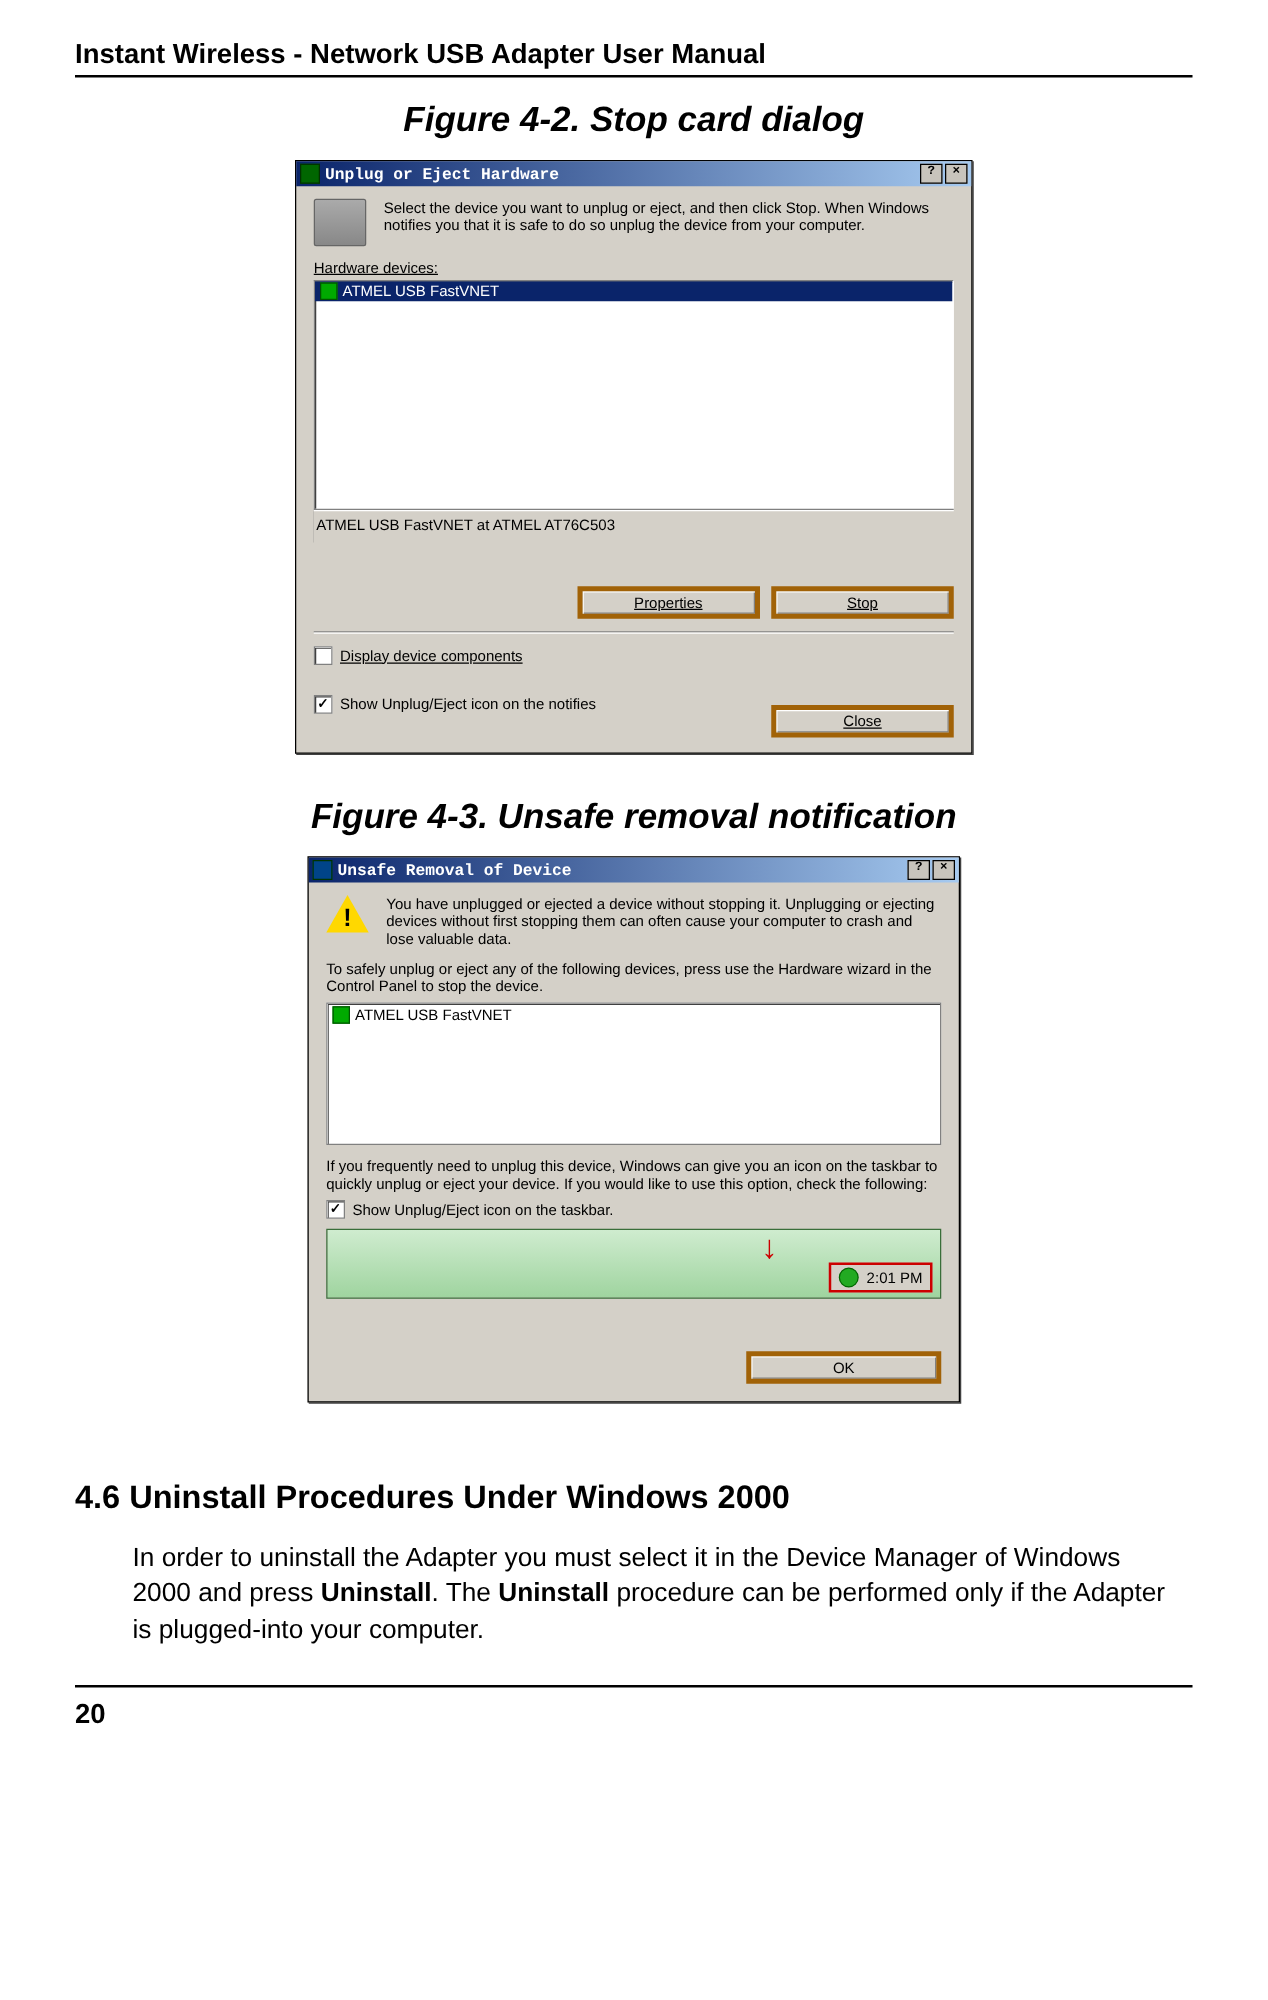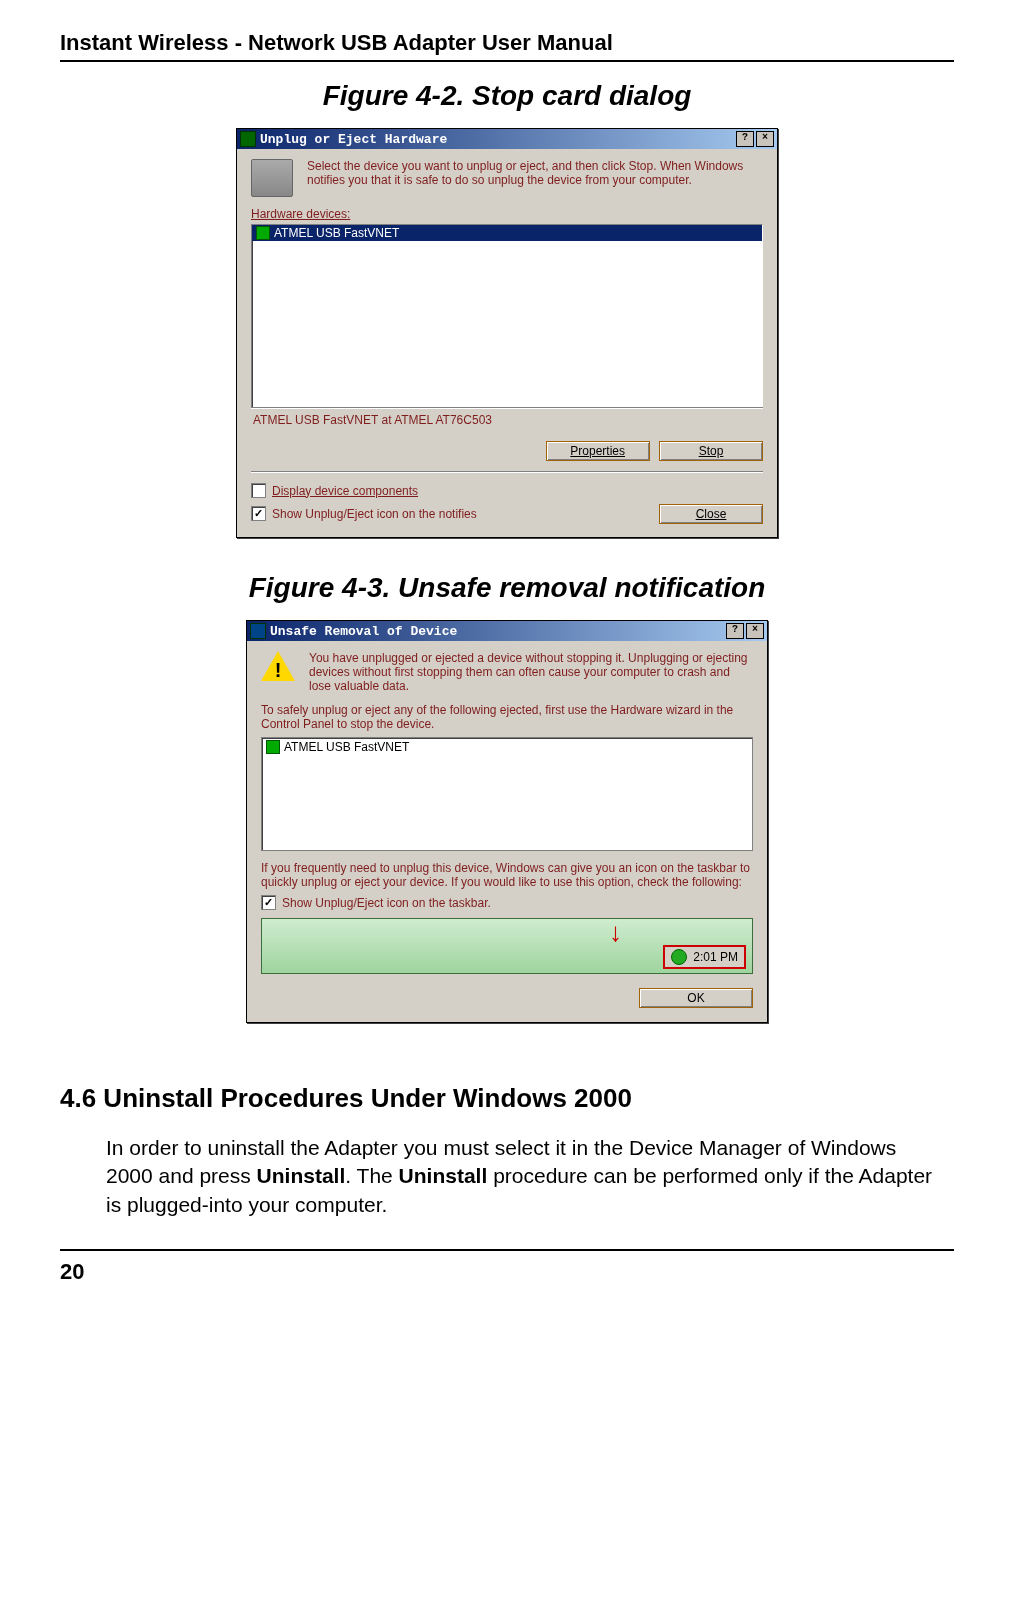--- a/index.html
+++ b/index.html
@@ -72,21 +72,21 @@
     color: #000; font-weight: bold;
   }
   .dlg-body { padding: 10px 14px 12px 14px; }
   .intro-row { display: flex; gap: 14px; align-items: flex-start; margin-bottom: 10px;}
   .hw-icon {
     width: 40px; height: 36px; flex: 0 0 auto;
     background: linear-gradient(#aaa,#888);
     border: 1px solid #666; border-radius: 2px;
   }
   .label-sm { font-size: 12px; }
-  .blur { filter: blur(0.4px); color:#7f1d1d; }
+  .blur { filter: blur(0.4px); color:#000000; }
   .listbox {
     background: #fff;
     border: 1px solid #808080;
     border-right-color:#fff; border-bottom-color:#fff;
     box-shadow: inset 1px 1px 0 #404040;
     height: 182px;
     overflow: hidden;
   }
   .list-item-sel {
     background: #0a246a; color:#fff;
@@ -99,26 +99,27 @@
     border-top: 1px solid #fff;
     box-shadow: 0 -1px 0 #808080;
     padding: 4px 2px 8px 2px;
     font-size: 12px;
     margin-top:0;
   }
   .btn-row { text-align: right; margin: 6px 0 10px 0;}
   .win-btn {
     display:inline-block;
     background:#d4d0c8;
-    border: 1px solid #a16207;
+    border: 4px solid #a16207;
     box-shadow: inset 1px 1px 0 #fff, inset -1px -1px 0 #808080;
-    padding: 2px 14px;
+    padding: 2px 32px;
     font-size: 12px; font-family: Tahoma, Arial, sans-serif;
     min-width: 74px; text-align:center;
     margin-left: 6px;
+    margin-top: 28px;
   }
   .sep-line {
     border-top: 1px solid #808080;
     border-bottom: 1px solid #fff;
     height:0; margin: 4px 0 10px 0;
   }
   .check-row {
     display:flex; align-items:center; gap:6px; font-size:12px; margin: 4px 0;
   }
   .chk {
@@ -251,21 +252,21 @@
         <div class="tb-btns">
           <span class="tb-btn">?</span>
           <span class="tb-btn">×</span>
         </div>
       </div>
       <div class="dlg-body">
         <div class="intro-row">
           <div class="warn-icon"></div>
           <div class="label-sm blur">You have unplugged or ejected a device without stopping it. Unplugging or ejecting devices without first stopping them can often cause your computer to crash and lose valuable data.</div>
         </div>
-        <div class="label-sm blur" style="margin:2px 0 6px 0;">To safely unplug or eject any of the following ejected, first use the Hardware wizard in the Control Panel to stop the device.</div>
+        <div class="label-sm blur" style="margin:2px 0 6px 0;">To safely unplug or eject any of the following devices, press use the Hardware wizard in the Control Panel to stop the device.</div>
         <div class="d2-listbox">
           <span class="inline-icon-green"></span>
           <span>ATMEL USB FastVNET</span>
         </div>
         <div class="label-sm blur" style="margin:10px 0 6px 0;">If you frequently need to unplug this device, Windows can give you an icon on the taskbar to quickly unplug or eject your device. If you would like to use this option, check the following:</div>
         <div class="check-row">
           <span class="chk checked"></span>
           <span class="blur">Show Unplug/Eject icon on the taskbar.</span>
         </div>
         <div class="taskbar-strip">

